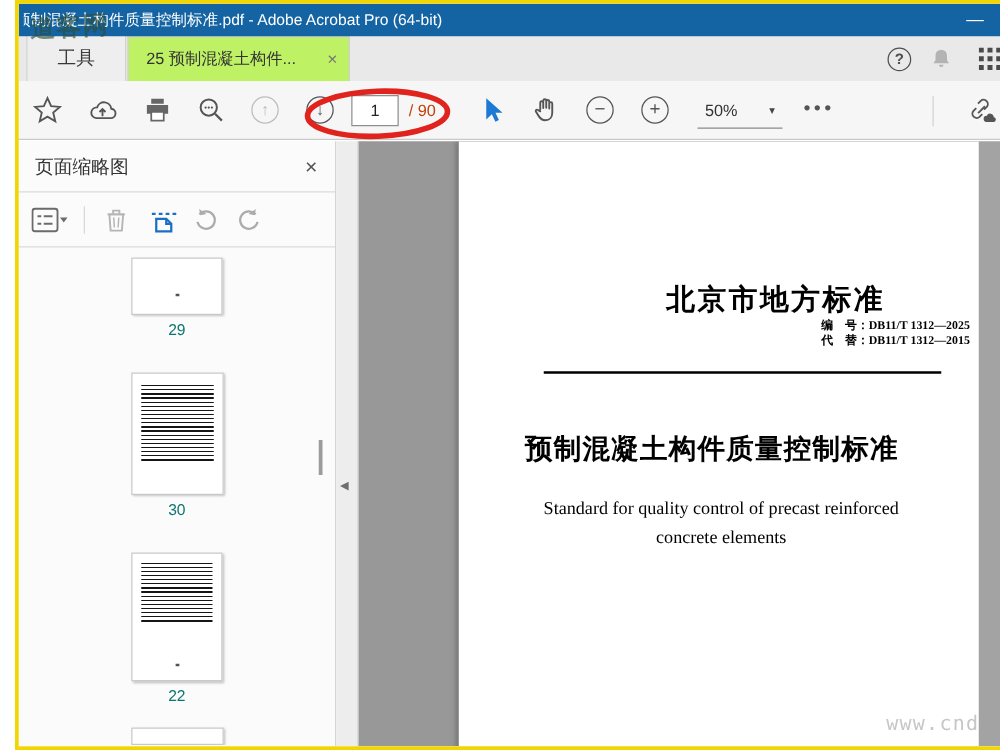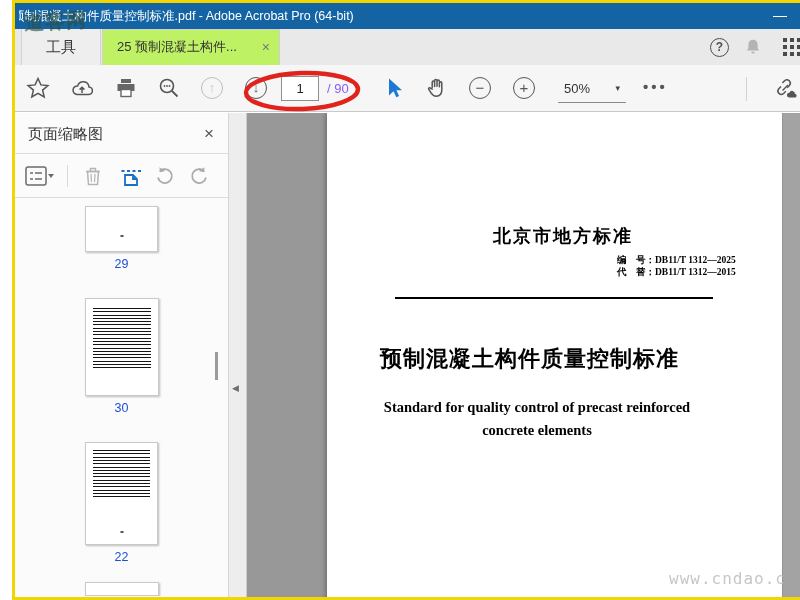--- a/index.html
+++ b/index.html
@@ -64,53 +64,53 @@
     position: absolute; top: 12px; width: 22px; height: 22px; border-radius: 50%;
     border: 1.7px solid #555; color: #555; text-align: center; line-height: 19px;
     font-size: 13px;
   }
   .circle-btn.disabled { border-color: #bdbdbd; color: #bdbdbd; }
   .page-input {
     position: absolute; left: 266px; top: 11px; width: 38px; height: 25px;
     border: 1px solid #8f8f8f; background: #fff; text-align: center;
     font-size: 13px; color: #222; font-family: "Liberation Sans", sans-serif;
   }
-  .page-total { position: absolute; left: 312px; top: 0; line-height: 47px; font-size: 13px; color: #8b5cf6; }
+  .page-total { position: absolute; left: 312px; top: 0; line-height: 47px; font-size: 13px; color: #c2410c; }
   .zoom-box {
     position: absolute; left: 543px; top: 9px; width: 68px; height: 29px;
     border-bottom: 1px solid #8a8a8a; display: flex; align-items: center;
     justify-content: space-between; padding: 0 6px; color: #333; font-size: 13px;
   }
   .zoom-box .caret { font-size: 9px; color: #444; }
   .more-dots {
     position: absolute; left: 628px; top: 0; line-height: 44px;
     font-size: 15px; font-weight: bold; color: #555; letter-spacing: 3px;
   }
   .tb-sep { position: absolute; left: 731px; top: 12px; width: 1px; height: 24px; background: #d2d2d2; }
   .red-circle { position: absolute; left: 226px; top: 4px; z-index: 5; pointer-events: none; }
   
   .content { position: absolute; top: 110px; left: 0; right: 0; bottom: 0; display: flex; }
   .panel {
-    width: 214px; background: #fbfbfb; border-right: 1px solid #d5d5d5;
+    width: 254px; background: #fbfbfb; border-right: 1px solid #d5d5d5;
     position: relative; flex: none;
   }
   .p-header { height: 41px; border-bottom: 1px solid #dcdcdc; position: relative; }
   .p-header .p-title { position: absolute; left: 13px; line-height: 41px; font-size: 15px; color: #333; }
   .p-header .p-close { position: absolute; right: 14px; line-height: 41px; font-size: 17px; color: #555; }
   .p-tools { height: 44px; border-bottom: 1px solid #dcdcdc; position: relative; }
   .p-tools .pt { position: absolute; top: 10px; width: 24px; height: 24px; }
   .p-vsep { position: absolute; left: 52px; top: 11px; width: 1px; height: 22px; background: #d8d8d8; }
   .p-thumbs { position: relative; height: calc(100% - 86px); overflow: hidden; padding-top: 8px; }
   .titem { display: flex; flex-direction: column; align-items: center; }
   .thumb {
     background: #fff; border: 1px solid #c9c9c9; position: relative;
     box-shadow: 1px 1px 2px rgba(0,0,0,0.25);
   }
   .thumb .dot { position: absolute; left: 50%; width: 3px; height: 2px; background: #555; transform: translateX(-50%); }
-  .t-label { margin-top: 5px; font-size: 12.5px; color: #1d4ed8; }
+  .t-label { margin-top: 5px; font-size: 12.5px; color: #0f766e; }
   .textfill {
     background: repeating-linear-gradient(to bottom, #151515 0px, #151515 1px, transparent 1px, transparent 3.3px);
   }
   .p-scrollthumb { position: absolute; right: 10px; top: 239px; width: 3px; height: 28px; background: #9b9b9b; }
   .divider {
     width: 18px; background: #ededed; border-right: 1px solid #cccccc;
     position: relative; flex: none;
   }
   .divider .collapse { position: absolute; left: 3px; top: 270px; font-size: 9px; color: #6e6e6e; }
   
@@ -118,38 +118,38 @@
   .page {
     position: absolute; left: 80px; top: 0; width: 455px; height: 110%;
     background: #fff; box-shadow: -2px 0 4px rgba(0,0,0,0.25); z-index: 1;
   }
   .vscroll { position: absolute; right: 0; top: 0; bottom: 0; width: 26px; background: #a3a3a3; z-index: 3; }
   .db-logo {
     position: absolute; right: 56px; top: 62px; font-family: "Liberation Serif", serif;
     font-size: 40px; color: #000;
   }
   .org-title {
-    position: absolute; left: 166px; top: 111px; font-size: 18px; font-weight: bold;
+    position: absolute; left: 166px; top: 111px; font-size: 23px; font-weight: bold;
     letter-spacing: 2px; color: #000;
   }
   .code-line, .replace-line {
     position: absolute; left: 290px; font-family: "Liberation Serif", serif;
     font-weight: bold; font-size: 9.5px; color: #000; white-space: nowrap;
   }
   .code-line { top: 141px; }
   .replace-line { top: 153px; }
   .rule { position: absolute; left: 68px; width: 318px; top: 184px; height: 2px; background: #000; }
   .title-cn {
     position: absolute; left: 0; right: 50px; top: 231px; text-align: center;
     font-family: "Liberation Serif", serif; font-weight: bold; font-size: 22px;
     letter-spacing: 1px; color: #000;
   }
   .title-en1, .title-en2 {
     position: absolute; left: 0; right: 35px; text-align: center;
-    font-family: "Liberation Serif", serif; font-weight: bold; font-size: 14.5px; color: #000;
+    font-family: "Liberation Serif", serif; font-weight: normal; font-size: 14.5px; color: #000;
   }
   .title-en1 { top: 286px; }
   .title-en2 { top: 309px; }
   .site-mark {
     position: absolute; left: 422px; top: 456px; z-index: 2; white-space: nowrap;
     font-family: "DejaVu Sans Mono", monospace; font-size: 16px; color: #c6c6c6;
     letter-spacing: 1px;
   }
   svg { display: block; }
 </style>

